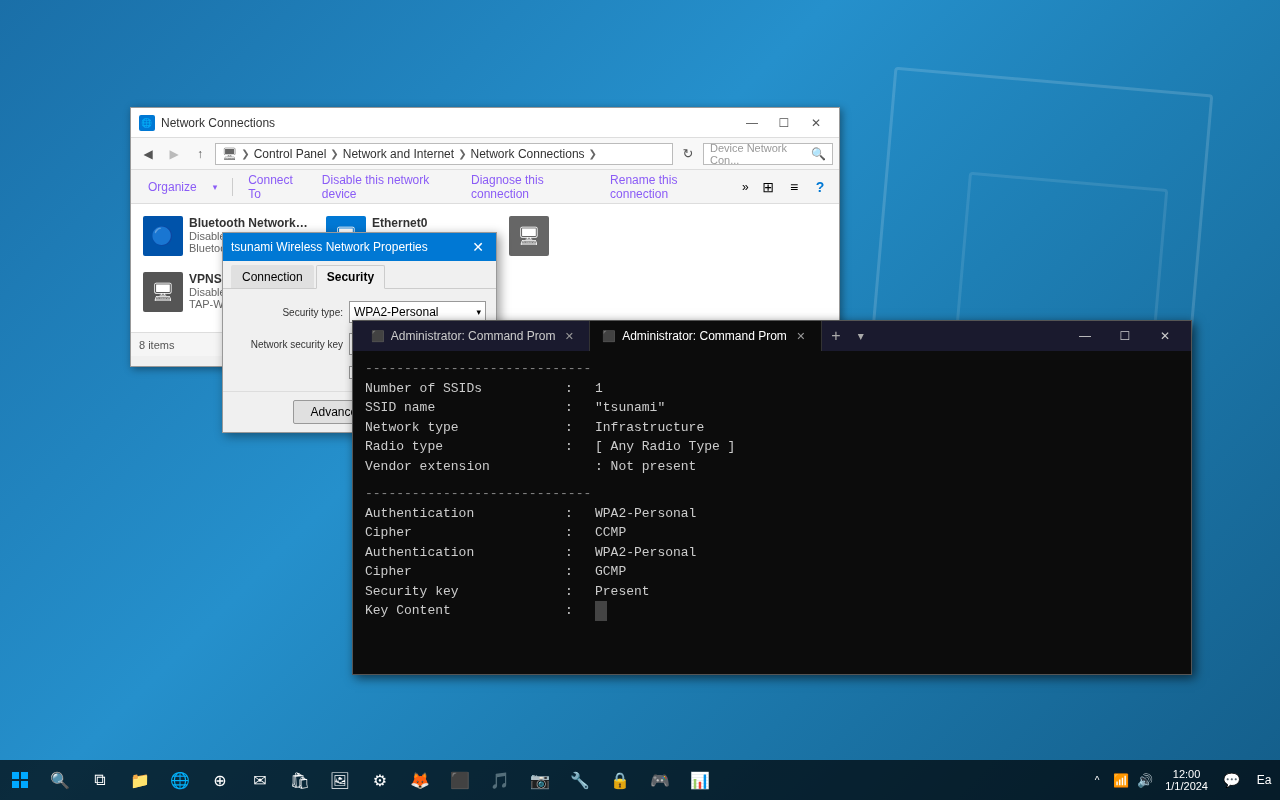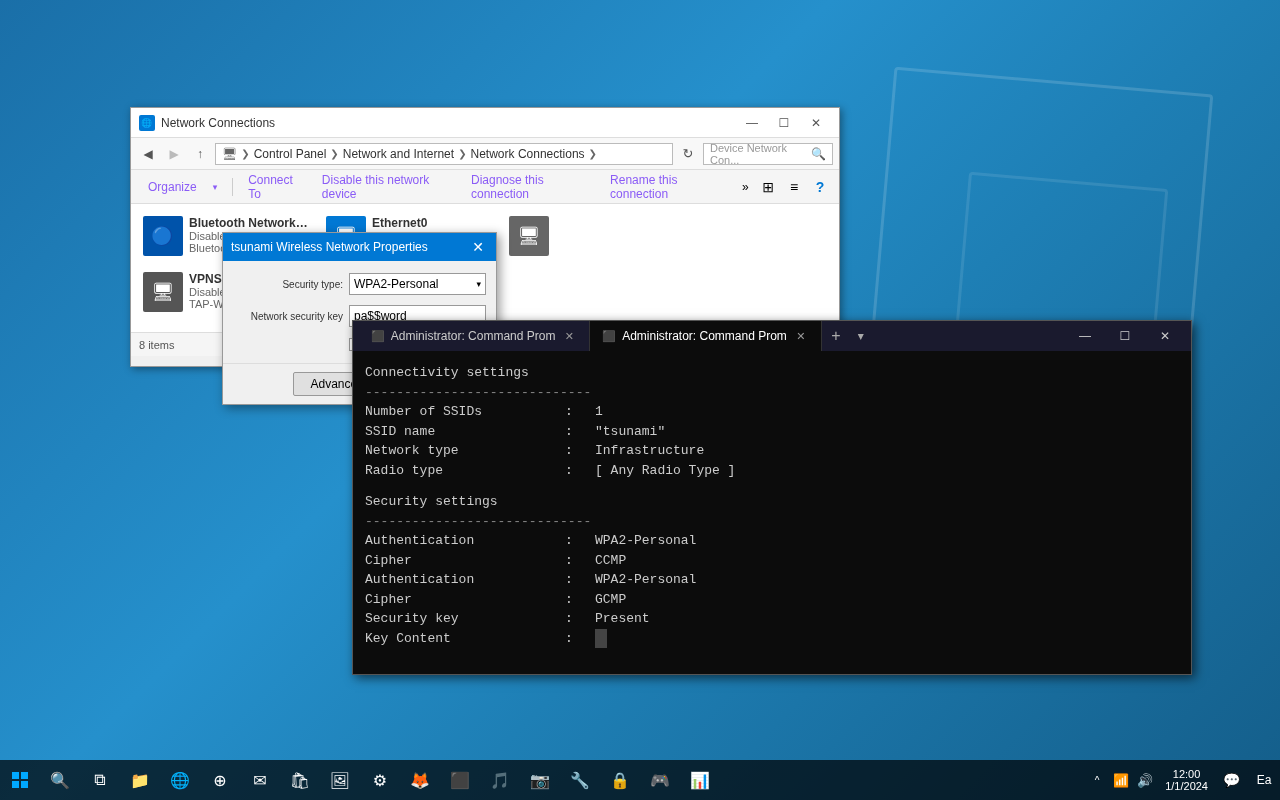--- a/index.html
+++ b/index.html
@@ -698,20 +698,24 @@
     <div class="status-bar">
       <span>8 items</span>
     </div>
   </div>
 
   <div class="dialog">
     <div class="dialog-titlebar">
       <span class="dialog-title-text">tsunami Wireless Network Properties</span>
       <div class="dialog-close">✕</div>
     </div>
+    <div class="dialog-tabs">
+      <div class="dialog-tab">Connection</div>
+      <div class="dialog-tab active">Security</div>
+    </div>
     <div class="dialog-body">
       <div class="form-row">
         <span class="form-label">Security type:</span>
         <div class="form-select">
           <span>WPA2-Personal</span>
           <span style="font-size:9px;">▾</span>
         </div>
       </div>
       <div class="form-row">
         <span class="form-label">Network security key</span>
@@ -743,21 +747,20 @@
       </div>
       <div class="cmd-new-tab">+</div>
       <div class="cmd-tab-chevron">▾</div>
       <div class="cmd-win-controls">
         <div class="cmd-win-btn">—</div>
         <div class="cmd-win-btn">☐</div>
         <div class="cmd-win-btn close">✕</div>
       </div>
     </div>
     <div class="cmd-content">
-      <div class="cmd-section-title">Connectivity settings</div>
       <div class="cmd-divider">-----------------------------</div>
       <div class="cmd-row">
         <span class="cmd-key">    Number of SSIDs</span>
         <span class="cmd-colon">: </span>
         <span class="cmd-val">1</span>
       </div>
       <div class="cmd-row">
         <span class="cmd-key">    SSID name</span>
         <span class="cmd-colon">: </span>
         <span class="cmd-val">"tsunami"</span>
@@ -765,22 +768,26 @@
       <div class="cmd-row">
         <span class="cmd-key">    Network type</span>
         <span class="cmd-colon">: </span>
         <span class="cmd-val">Infrastructure</span>
       </div>
       <div class="cmd-row">
         <span class="cmd-key">    Radio type</span>
         <span class="cmd-colon">: </span>
         <span class="cmd-val">[ Any Radio Type ]</span>
       </div>
+      <div class="cmd-row">
+        <span class="cmd-key">    Vendor extension</span>
+        <span class="cmd-colon"></span>
+        <span class="cmd-val">: Not present</span>
+      </div>
       <div style="height:8px;"></div>
-      <div class="cmd-section-title">Security settings</div>
       <div class="cmd-divider">-----------------------------</div>
       <div class="cmd-row">
         <span class="cmd-key">    Authentication</span>
         <span class="cmd-colon">: </span>
         <span class="cmd-val">WPA2-Personal</span>
       </div>
       <div class="cmd-row">
         <span class="cmd-key">    Cipher</span>
         <span class="cmd-colon">: </span>
         <span class="cmd-val">CCMP</span>

